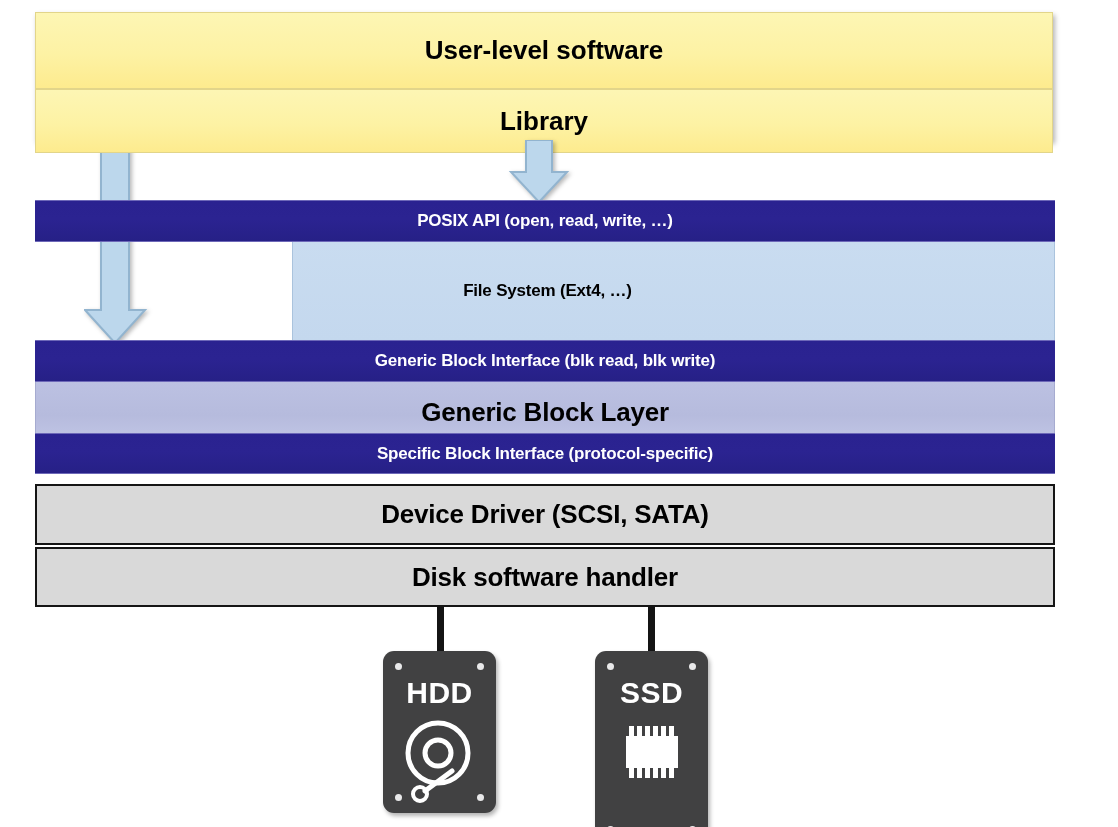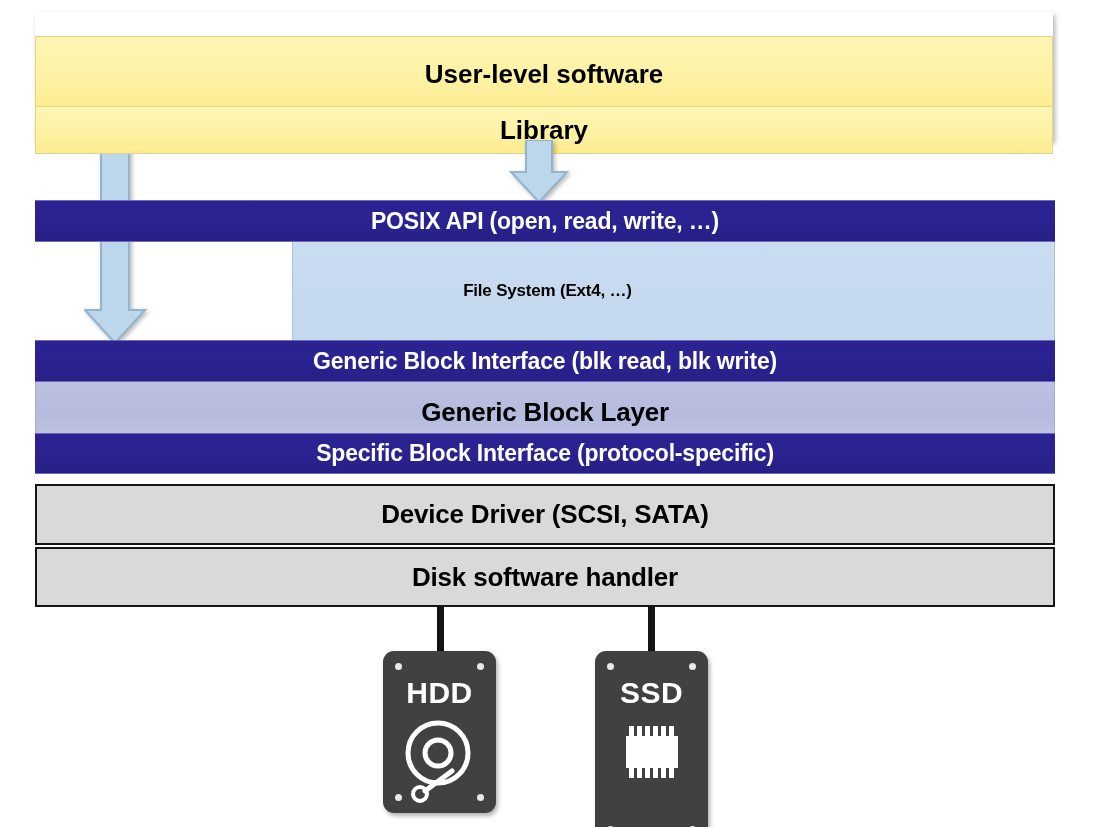--- a/index.html
+++ b/index.html
@@ -46,28 +46,28 @@
     box-sizing: border-box;
     display: flex;
     align-items: center;
     justify-content: center;
     border: 1px solid #e2d58a;
     background: linear-gradient(to bottom, #fdf6b4 0%, #fdf2a4 55%, #fdeb8e 100%);
     color: #000000;
     font-weight: bold;
     font-size: 26px;
   }
-  .yellow-box.top    { top: 0px;  height: 77px; margin-top: 24px; }
-  .yellow-box.bottom { top: 94px; height: 48px; }
+  .yellow-box.top    { top: 0px;  height: 77px; }
+  .yellow-box.bottom { top: 77px; height: 64px; }
 
   
   .blue-bar {
     background: linear-gradient(to bottom, #2a2290 0%, #2b2391 45%, #262086 100%);
     color: #ffffff;
-    font-size: 23px;
+    font-size: 17px;
     border-top: 1px solid #6d68b8;
     border-bottom: 1px solid #6d68b8;
   }
 
   
   .fs-block {
     background: linear-gradient(to bottom, #c9dcf0 0%, #c4d8ee 100%);
     color: #000000;
     font-size: 17px;
     border-left: 1px solid #aac3dd;

